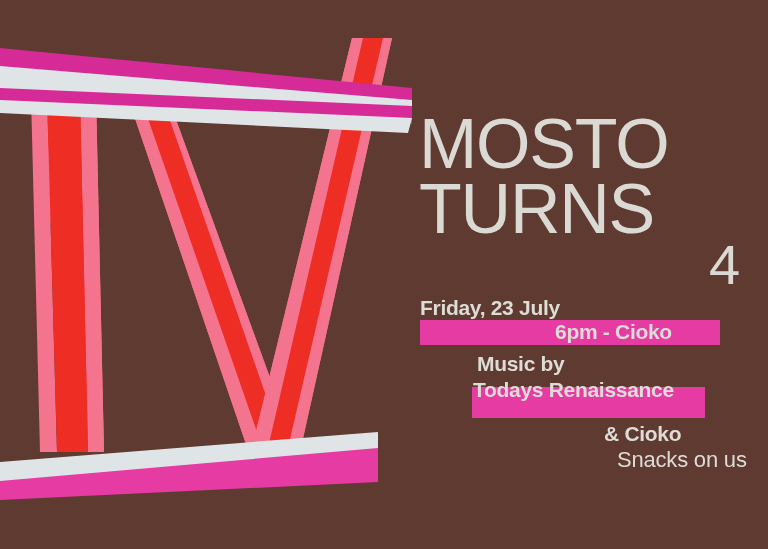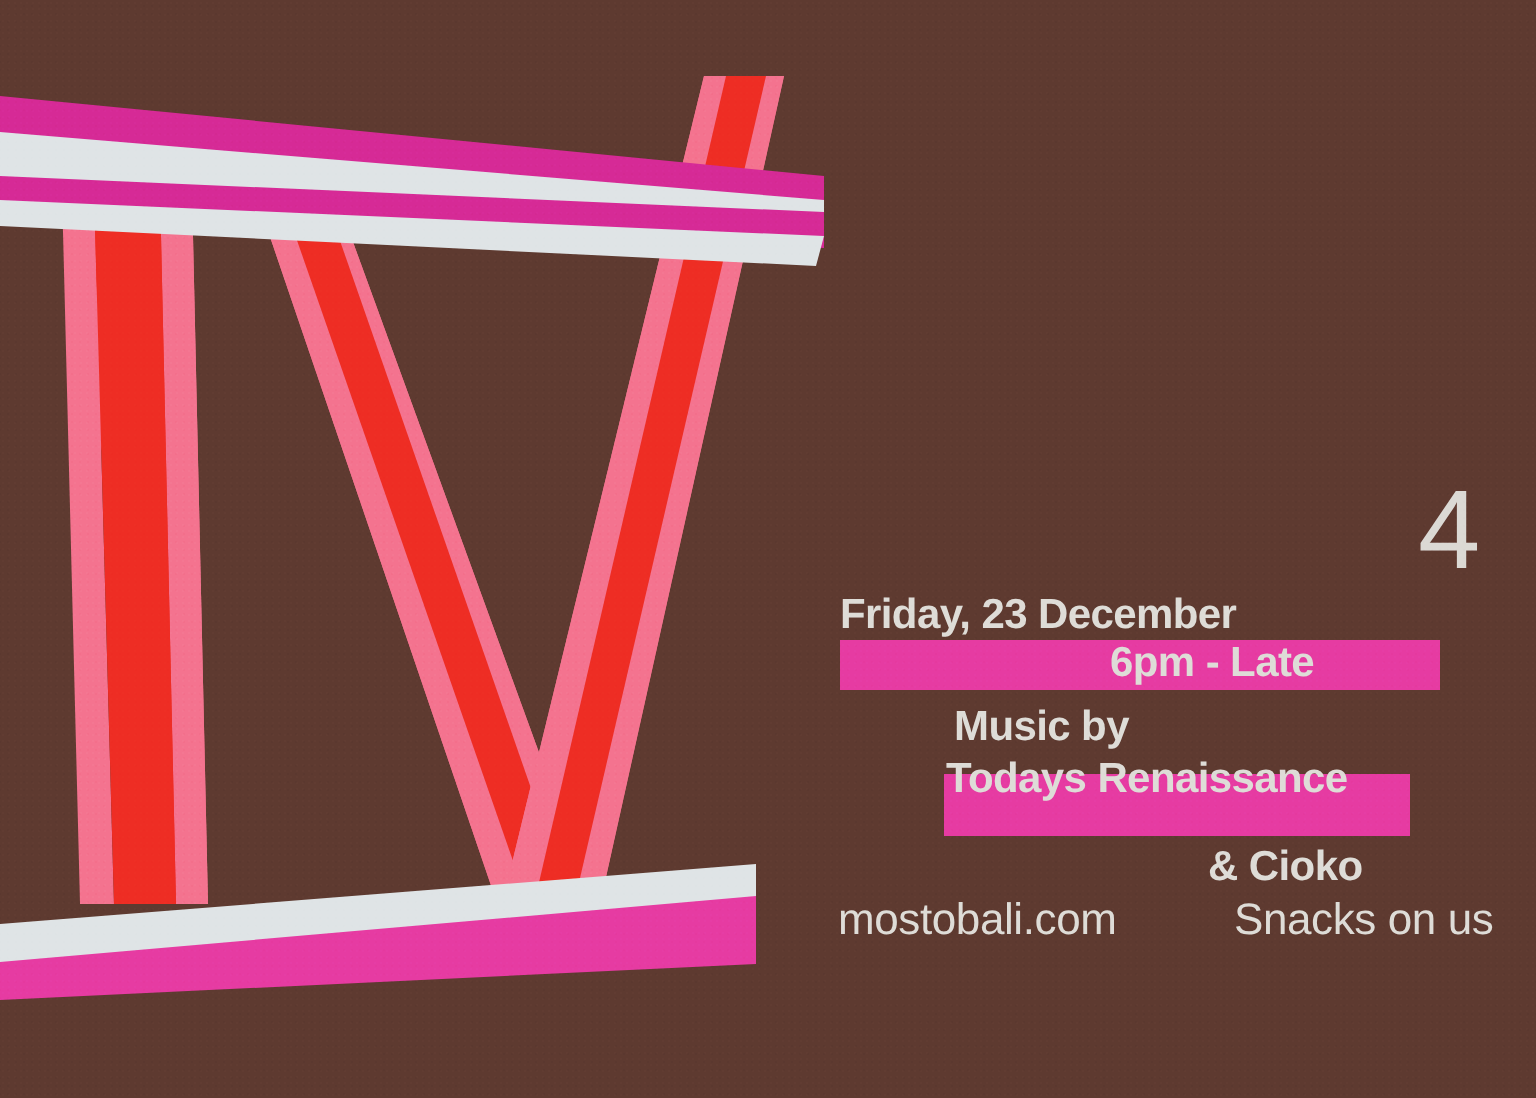--- a/index.html
+++ b/index.html
@@ -137,26 +137,29 @@
       <polygon points="0,462 378,432 378,452 0,487" fill="#dfe4e6"></polygon>
       <polygon points="0,481 378,448 378,482 0,500" fill="#e63ba2"></polygon>
     </g>
   </svg>
 
   <div class="content">
 
     <div class="pinkbar bar-time"></div>
     <div class="pinkbar bar-artists"></div>
 
+    <div class="headline">
+      <span>MOSTO</span>
+      <span class="l2">TURNS</span>
+    </div>
 
     <div class="numeral4">4</div>
 
-    <div class="line l-date">Friday, 23 December</div>
-    <div class="line l-time">6pm - Late</div>
+    <div class="line l-date">Friday, 23 July</div>
+    <div class="line l-time">6pm - Cioko</div>
     <div class="line l-musicby">Music by</div>
     <div class="line l-act1">Todays Renaissance</div>
     <div class="line l-act2">&amp; Cioko</div>
 
-    <div class="line l-web">mostobali.com</div>
     <div class="line l-snack">Snacks on us</div>
   </div>
 
 </div>
 
 </body></html>

